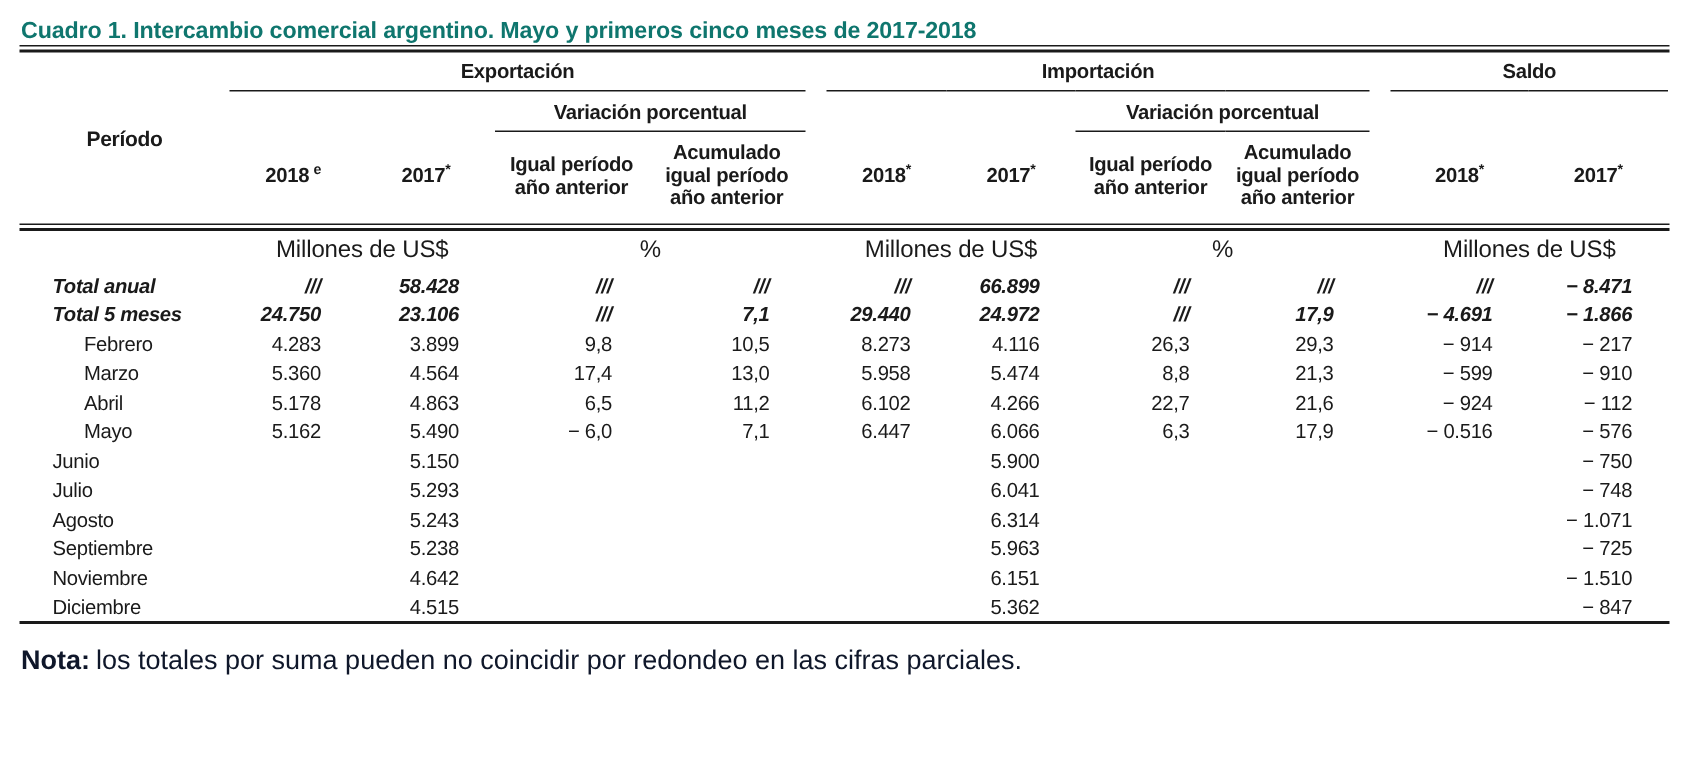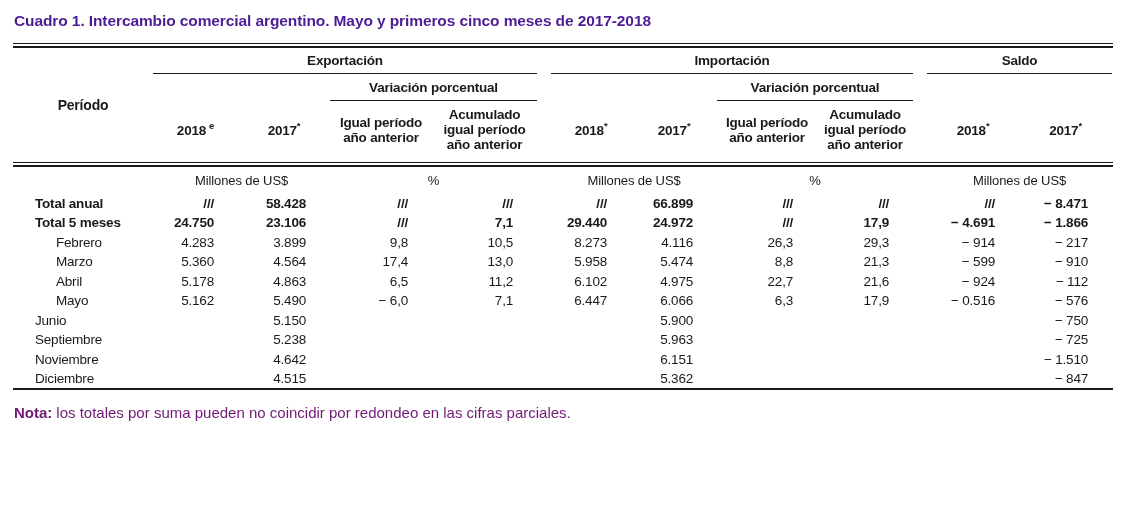--- a/index.html
+++ b/index.html
@@ -1,44 +1,44 @@
 <!DOCTYPE html>
 <html><head>
 <meta charset="utf-8">
 <style>
   html,body{margin:0;padding:0;background:#fff;color:#1a1a1a;
     font-family:"Liberation Sans",sans-serif;}
   body{width:1126px;height:514px;overflow:hidden;}
   .page{padding:9px 13px 0 13px;width:1100px;}
   .title{font-size:15.5px;font-weight:bold;letter-spacing:-0.1px;
-    margin:3px 0 13px 1px;color:#4c1d95;}
+    margin:3px 0 0 1px;color:#0f766e;}
   .rule-double{height:2px;border-top:1.5px solid #1a1a1a;border-bottom:2.5px solid #1a1a1a;}
   .rule-heavy{border-top:2.5px solid #1a1a1a;height:0;}
   table{border-collapse:collapse;table-layout:fixed;width:1099px;}
   col.c1{width:140px}col.c2{width:85px}col.c3{width:92px}col.c4{width:102px}
   col.c5{width:105px}col.csp{width:14px}col.c7{width:80px}col.c8{width:86px}
   col.c9{width:100px}col.c10{width:96px}col.c12{width:92px}col.c13{width:93px}
   th{font-weight:bold;font-size:13.5px;letter-spacing:-0.2px;padding:0;}
   .grp{border-bottom:1.5px solid #1a1a1a;text-align:center;height:25px;
     vertical-align:middle;}
   .grow2 th{height:26px;vertical-align:middle;}
   .colhead th{vertical-align:middle;text-align:center;padding:6px 2px 10px 2px;
     line-height:1.12;font-size:13.5px;}
   .period-cell{text-align:center;vertical-align:middle;font-size:14px;}
   sup{font-size:9.5px;font-weight:bold;}
   sup.gap{padding-left:3px;}
   .units th{height:26px;vertical-align:middle;text-align:center;
-    font-weight:normal;font-size:13px;letter-spacing:-0.1px;}
+    font-weight:normal;font-size:16px;letter-spacing:-0.1px;}
   td{font-size:13.5px;letter-spacing:-0.2px;height:19.5px;padding:0;
     vertical-align:middle;white-space:nowrap;}
   td.label{text-align:left;padding-left:22px;}
   td.label.ind{padding-left:43px;}
   td.num{text-align:right;padding-right:24px;}
-  tr.bold td{font-weight:bold;}
-  .note{font-size:15px;margin:14px 0 0 1px;color:#701a75;}
+  tr.bold td{font-weight:bold;font-style:italic;}
+  .note{font-size:18px;margin:14px 0 0 1px;color:#0f172a;}
   .note b{margin-right:4px;}
 </style>
 </head>
 <body>
 
 <div class="page">
 
   <div class="title">Cuadro 1. Intercambio comercial argentino. Mayo y primeros cinco meses de 2017-2018</div>
 
   <div class="rule-double"></div>
@@ -184,21 +184,21 @@
           <td class="num">− 910</td>
         </tr>
         <tr>
           <td class="label ind">Abril</td>
           <td class="num">5.178</td>
           <td class="num">4.863</td>
           <td class="num">6,5</td>
           <td class="num">11,2</td>
           <td></td>
           <td class="num">6.102</td>
-          <td class="num">4.975</td>
+          <td class="num">4.266</td>
           <td class="num">22,7</td>
           <td class="num">21,6</td>
           <td></td>
           <td class="num">− 924</td>
           <td class="num">− 112</td>
         </tr>
         <tr>
           <td class="label ind">Mayo</td>
           <td class="num">5.162</td>
           <td class="num">5.490</td>
@@ -222,20 +222,50 @@
           <td></td>
           <td class="num"></td>
           <td class="num">5.900</td>
           <td class="num"></td>
           <td class="num"></td>
           <td></td>
           <td class="num"></td>
           <td class="num">− 750</td>
         </tr>
         <tr>
+          <td class="label">Julio</td>
+          <td class="num"></td>
+          <td class="num">5.293</td>
+          <td class="num"></td>
+          <td class="num"></td>
+          <td></td>
+          <td class="num"></td>
+          <td class="num">6.041</td>
+          <td class="num"></td>
+          <td class="num"></td>
+          <td></td>
+          <td class="num"></td>
+          <td class="num">− 748</td>
+        </tr>
+        <tr>
+          <td class="label">Agosto</td>
+          <td class="num"></td>
+          <td class="num">5.243</td>
+          <td class="num"></td>
+          <td class="num"></td>
+          <td></td>
+          <td class="num"></td>
+          <td class="num">6.314</td>
+          <td class="num"></td>
+          <td class="num"></td>
+          <td></td>
+          <td class="num"></td>
+          <td class="num">− 1.071</td>
+        </tr>
+        <tr>
           <td class="label">Septiembre</td>
           <td class="num"></td>
           <td class="num">5.238</td>
           <td class="num"></td>
           <td class="num"></td>
           <td></td>
           <td class="num"></td>
           <td class="num">5.963</td>
           <td class="num"></td>
           <td class="num"></td>

